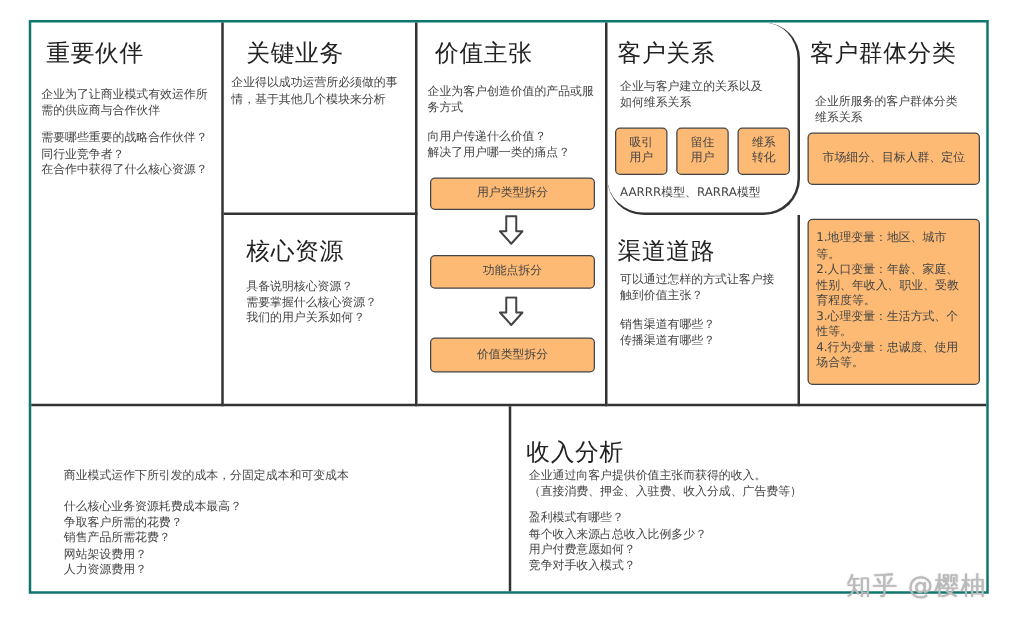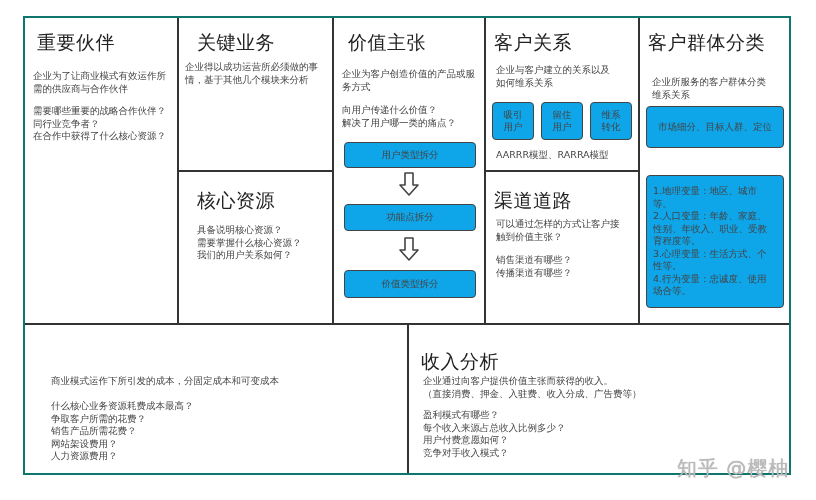--- a/index.html
+++ b/index.html
@@ -5,21 +5,21 @@
   html, body { margin:0; padding:0; }
   body { width:816px; height:500px; background:#fff; position:relative; overflow:hidden;
          font-family:"DejaVu Sans", "Liberation Sans", sans-serif; color:#333; }
   .canvas { position:absolute; left:23px; top:16px; width:768px; height:459px;
             border:2px solid #0f766e; box-sizing:border-box; background:#fff; }
   .cell { position:absolute; box-sizing:border-box; border-color:#333; border-style:solid; border-width:0; }
   .title { position:absolute; font-size:19px; color:#222; white-space:nowrap; letter-spacing:0.5px; }
   .txt { position:absolute; font-size:9.5px; line-height:12.5px; color:#444; white-space:pre-line; }
   .box { position:absolute; border:1.5px solid #444; border-radius:4px; box-sizing:border-box;
          display:flex; align-items:center; justify-content:center; text-align:center;
-         font-size:9.5px; line-height:12.5px; color:#444; white-space:pre-line; background:#0ea5e9; }
+         font-size:9.5px; line-height:12.5px; color:#444; white-space:pre-line; background:#fdba74; }
   .arrow { position:absolute; width:20px; height:24px; }
   .watermark { position:absolute; left:677px; top:455px; font-size:20px; color:#bbb; letter-spacing:1px;
                white-space:nowrap; text-shadow:0 0 1px #999; }
 </style>
 </head>
 <body>
 
 <div class="canvas">
 
   <div class="cell" style="left:0; top:0; width:154px; height:307px; border-right-width:2px; border-bottom-width:2px;">
@@ -55,21 +55,21 @@
     <svg class="arrow" style="left:65px; top:154px;" viewBox="0 0 20 24">
       <path d="M6 1 H14 V13 H19 L10 23 L1 13 H6 Z" fill="#fff" stroke="#444" stroke-width="1.6" stroke-linejoin="round"></path>
     </svg>
     <div class="box" style="left:10px; top:186px; width:132px; height:27px;">功能点拆分</div>
     <svg class="arrow" style="left:65px; top:219px;" viewBox="0 0 20 24">
       <path d="M6 1 H14 V13 H19 L10 23 L1 13 H6 Z" fill="#fff" stroke="#444" stroke-width="1.6" stroke-linejoin="round"></path>
     </svg>
     <div class="box" style="left:10px; top:252px; width:132px; height:28px;">价值类型拆分</div>
   </div>
 
-  <div class="cell" style="left:461px; top:0; width:154px; height:154px; border-right-width:2px; border-bottom-width:2px;">
+  <div class="cell" style="left:461px; top:0; width:154px; height:154px; border-right-width:2px; border-bottom-width:2px;border-radius:29px;">
     <div class="title" style="left:8px; top:12px;">客户关系</div>
     <div class="txt" style="left:10px; top:46px;">企业与客户建立的关系以及
 如何维系关系</div>
     <div class="box" style="left:6px; top:84px; width:42px; height:38px;">吸引
 用户</div>
     <div class="box" style="left:55px; top:84px; width:42px; height:38px;">留住
 用户</div>
     <div class="box" style="left:104px; top:84px; width:42px; height:38px;">维系
 转化</div>
     <div class="txt" style="left:10px; top:131px;">AARRR模型、RARRA模型</div>

